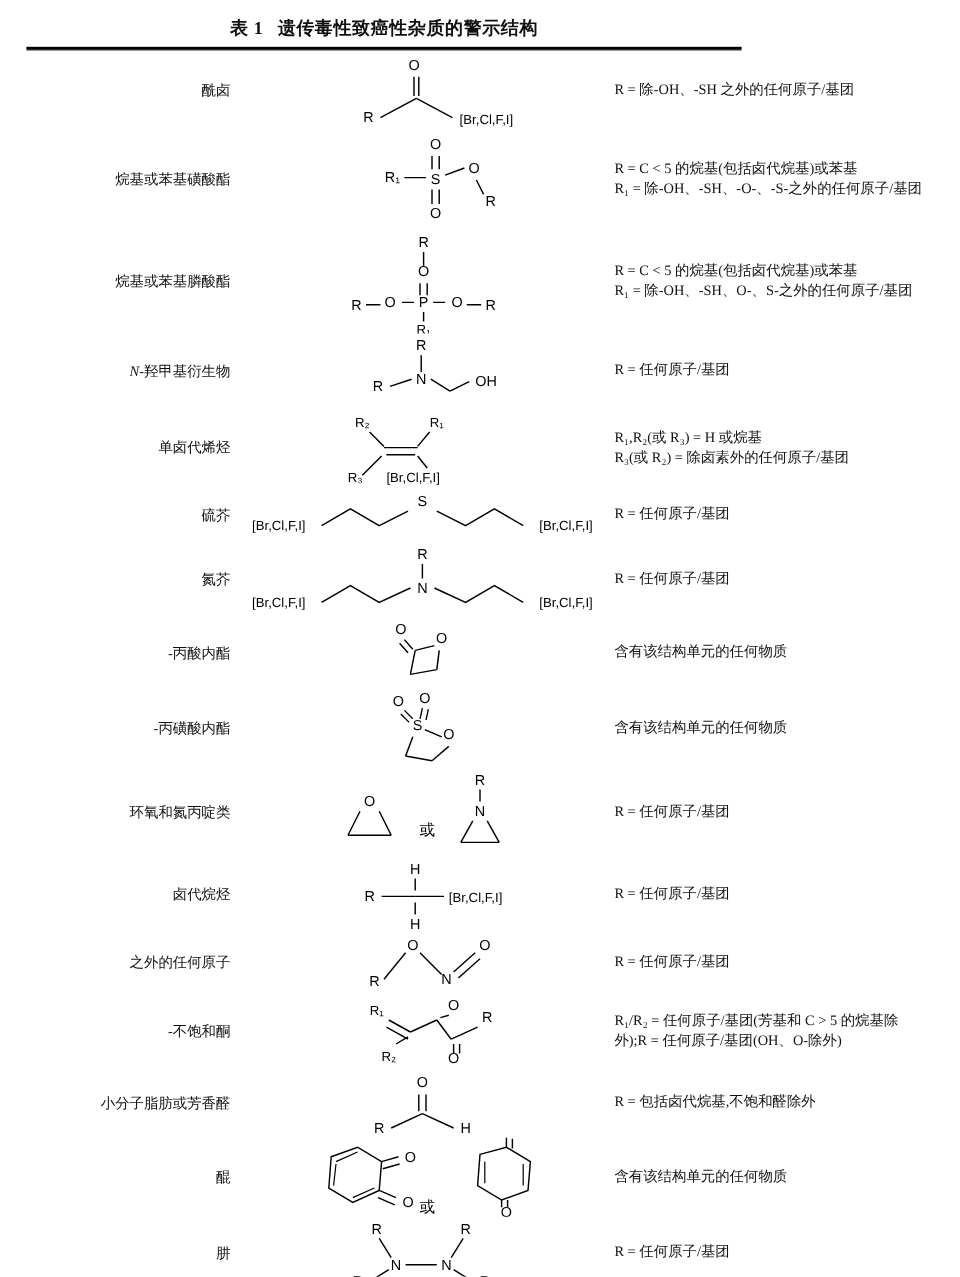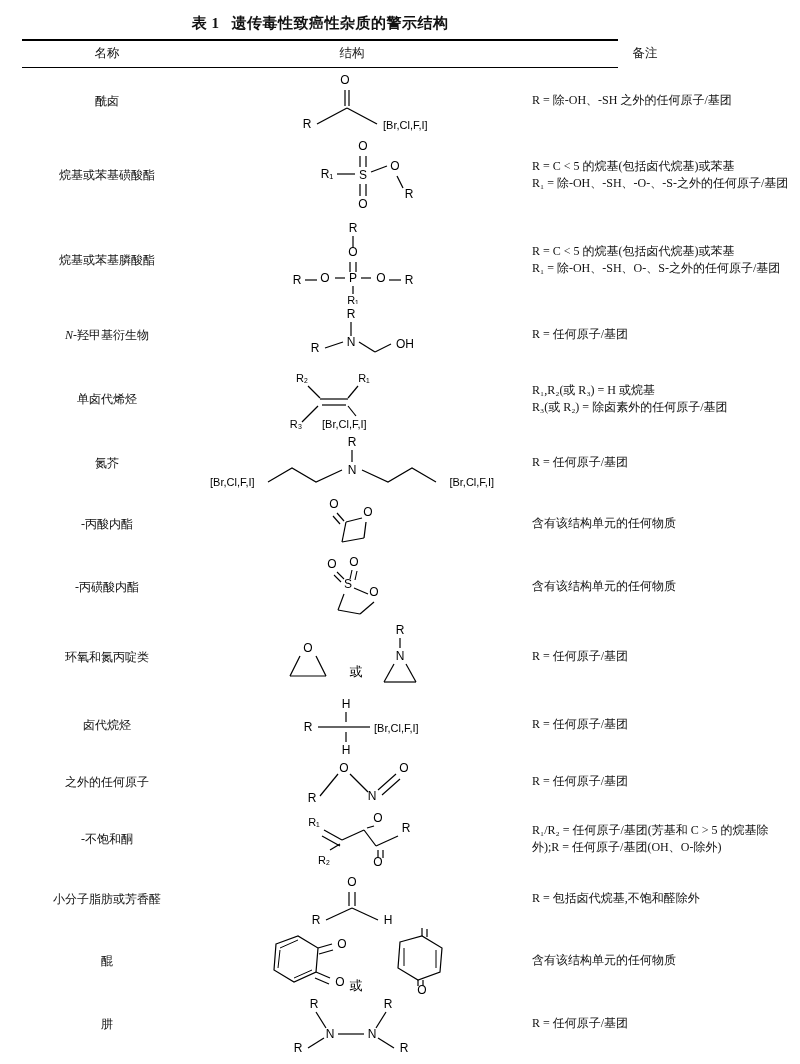--- a/index.html
+++ b/index.html
@@ -52,65 +52,51 @@
     font-weight: normal;
     padding: 4px 0 5px 0;
     text-align: center;
   }
   table.main td {
     vertical-align: middle;
     font-size: 12px;
     padding: 0;
   }
   td.name {
-    text-align: center;
+    text-align: right;
     font-size: 12.5px;
     padding-left: 4px;
   }
   td.note {
     vertical-align: top;
     padding-top: 8px;
     padding-left: 10px;
     font-size: 11.5px;
     line-height: 1.45;
   }
   td.struct {
     text-align: center;
     padding: 4px 0;
   }
-  .note-line { white-space: nowrap; margin-left: 20px; }
+  .note-line { white-space: nowrap; }
   svg { display: block; margin: 0 auto; }
   svg text { font-family: "Liberation Sans", sans-serif; }
   .ital { font-style: italic; }
 </style>
 </head>
 <body>
 
 <div class="page">
 
   <div class="table-title">
     <span class="tnum">表 1</span><span>遗传毒性致癌性杂质的警示结构</span>
   </div>
 
   <div class="rule-top"></div>
 
-  <table class="main">
-    <colgroup>
-      <col class="c-name">
-        <col class="c-struct">
-        <col class="c-note">
-    </colgroup>
-    <thead>
-      <tr>
-        <th>名称</th>
-        <th>结构</th>
-        <th>备注</th>
-      </tr>
-    </thead>
-  </table>
   <div class="rule-mid"></div>
 
   <table class="main">
     <colgroup>
       <col class="c-name">
         <col class="c-struct">
         <col class="c-note">
     </colgroup>
     <tbody>
 
@@ -221,20 +207,35 @@
             <line x1="68" y1="33" x2="96" y2="33" stroke="#000" stroke-width="1.2"></line>
             <line x1="70" y1="39" x2="94" y2="39" stroke="#000" stroke-width="1.2"></line>
           </svg>
         </td>
         <td class="note">
           <div class="note-line">R₁,R₂(或 R₃) = H 或烷基</div>
           <div class="note-line">R₃(或 R₂) = 除卤素外的任何原子/基团</div>
         </td>
       </tr>
 
+      <tr>
+        <td class="name">硫芥</td>
+        <td class="struct">
+          <svg width="300" height="46" viewBox="0 0 300 46">
+            <text x="8" y="36" font-size="11" text-anchor="start">[Br,Cl,F,I]</text>
+            <text x="292" y="36" font-size="11" text-anchor="end">[Br,Cl,F,I]</text>
+            <text x="150" y="16" font-size="12" text-anchor="middle">S</text>
+            <polyline points="66,32 90,18 114,32 138,20" fill="none" stroke="#000" stroke-width="1.2"></polyline>
+            <polyline points="162,20 186,32 210,18 234,32" fill="none" stroke="#000" stroke-width="1.2"></polyline>
+          </svg>
+        </td>
+        <td class="note">
+          <div class="note-line">R = 任何原子/基团</div>
+        </td>
+      </tr>
 
       <tr>
         <td class="name">氮芥</td>
         <td class="struct">
           <svg width="300" height="62" viewBox="0 0 300 62">
             <text x="150" y="14" font-size="12" text-anchor="middle">R</text>
             <line x1="150" y1="18" x2="150" y2="30" stroke="#000" stroke-width="1.2"></line>
             <text x="150" y="42" font-size="12" text-anchor="middle">N</text>
             <text x="8" y="54" font-size="11" text-anchor="start">[Br,Cl,F,I]</text>
             <text x="292" y="54" font-size="11" text-anchor="end">[Br,Cl,F,I]</text>

